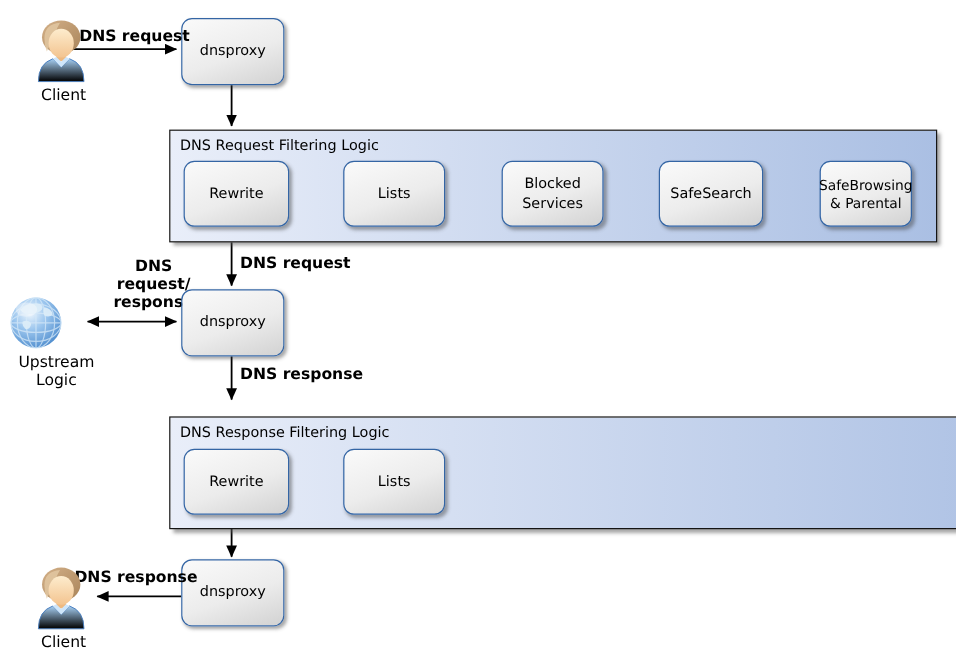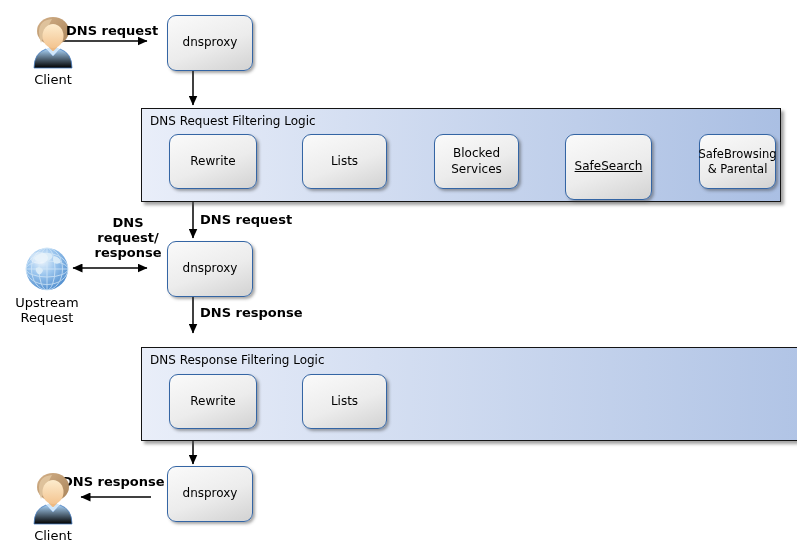--- a/index.html
+++ b/index.html
@@ -16,31 +16,31 @@
   .canvas{
     position:relative;width:797px;height:558px;background:#ffffff;overflow:hidden;
     font-family:"DejaVu Sans","Liberation Sans",sans-serif;color:var(--text);
   }
   .edges{position:absolute;left:0;top:0;width:797px;height:558px;pointer-events:none;}
   .node-box{
     position:absolute;display:flex;align-items:center;justify-content:center;text-align:center;
     border:1.6px solid var(--box_border);border-radius:9px;
     background:linear-gradient(160deg,var(--box_fill_top) 0%,#ececec 55%,var(--box_fill_bottom) 100%);
     box-shadow:2px 2px 3px rgba(60,60,60,.45);
-    font-size:12px;line-height:1.3;padding:2px;box-sizing:border-box;margin-left:16px;
+    font-size:12px;line-height:1.3;padding:2px;box-sizing:border-box;
   }
   .container-box{
     position:absolute;border:1.6px solid var(--container_border);
     background:linear-gradient(to right,var(--container_fill_left),var(--container_fill_right));
     box-shadow:3px 3px 3px rgba(90,90,90,.55);box-sizing:border-box;
   }
   .container-title{position:absolute;left:8px;top:5px;font-size:12px;white-space:nowrap;}
   .edge-label{position:absolute;font-size:13px;white-space:nowrap;font-weight:bold;}
   .multiline{white-space:pre-line;text-align:center;}
-  .actor{position:absolute;display:flex;flex-direction:column;align-items:center;}
+  .actor{position:absolute;display:flex;flex-direction:column;}
   .actor-label{font-size:13px;margin-top:3px;text-align:center;}
   .iconwrap{line-height:0;}
 </style>
 </head>
 <body>
 
 <div class="canvas">
 
   <svg width="0" height="0" style="position:absolute" aria-hidden="true">
     <defs>
@@ -110,21 +110,21 @@
     <div class="container-title">DNS Request Filtering Logic</div>
     <div class="node-box" style="left:11px;top:25px;width:88px;height:55px;">
         <span>Rewrite</span>
       </div>
     <div class="node-box" style="left:144px;top:25px;width:85px;height:55px;">
         <span>Lists</span>
       </div>
     <div class="node-box" style="left:276px;top:25px;width:85px;height:55px;">
         <span>Blocked Services</span>
       </div>
-    <div class="node-box" style="left:407px;top:25px;width:87px;height:66px;text-decoration:underline;">
+    <div class="node-box" style="left:407px;top:25px;width:87px;height:55px;">
         <span>SafeSearch</span>
       </div>
     <div class="node-box" style="left:541px;top:25px;width:77px;height:55px;font-size:11.5px;">
         <span>SafeBrowsing &amp; Parental</span>
       </div>
   </div>
 
   <div class="edge-label" style="left:200px;top:212px;">DNS request</div>
 
   <div class="edge-label multiline" style="left:93px;top:215px;width:70px;">DNS
@@ -145,21 +145,21 @@
         </g>
         <g fill="#dcedf9" opacity="0.95">
           <path d="M10,12 Q16,6 24,7 Q30,8 28,12 Q24,16 18,15 Q12,16 10,12Z"></path>
           <path d="M30,10 Q36,11 37,16 Q34,19 30,17 Q28,13 30,10Z"></path>
           <path d="M12,22 Q17,20 19,24 Q18,29 14,28 Q11,25 12,22Z"></path>
         </g>
         <ellipse cx="15" cy="12" rx="9" ry="6" fill="#ffffff" opacity="0.35"></ellipse>
       </svg>
     </span>
     <span class="actor-label multiline">Upstream
-Request</span>
+Logic</span>
   </div>
 
   <div class="node-box" style="left:151px;top:241px;width:86px;height:56px;">
     <span>dnsproxy</span>
   </div>
 
   <div class="edge-label" style="left:200px;top:305px;">DNS response</div>
 
   <div class="container-box" style="left:141px;top:347px;width:739px;height:94px;">
     <div class="container-title">DNS Response Filtering Logic</div>

